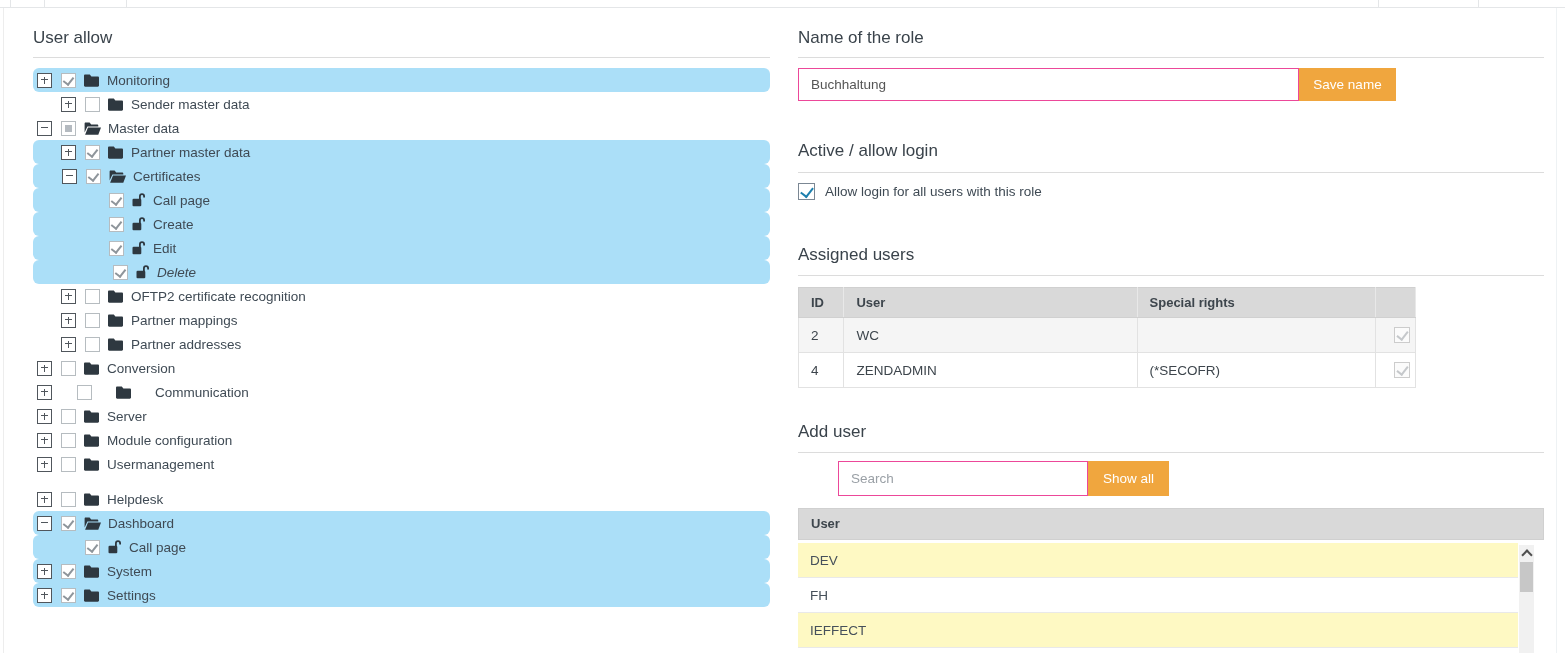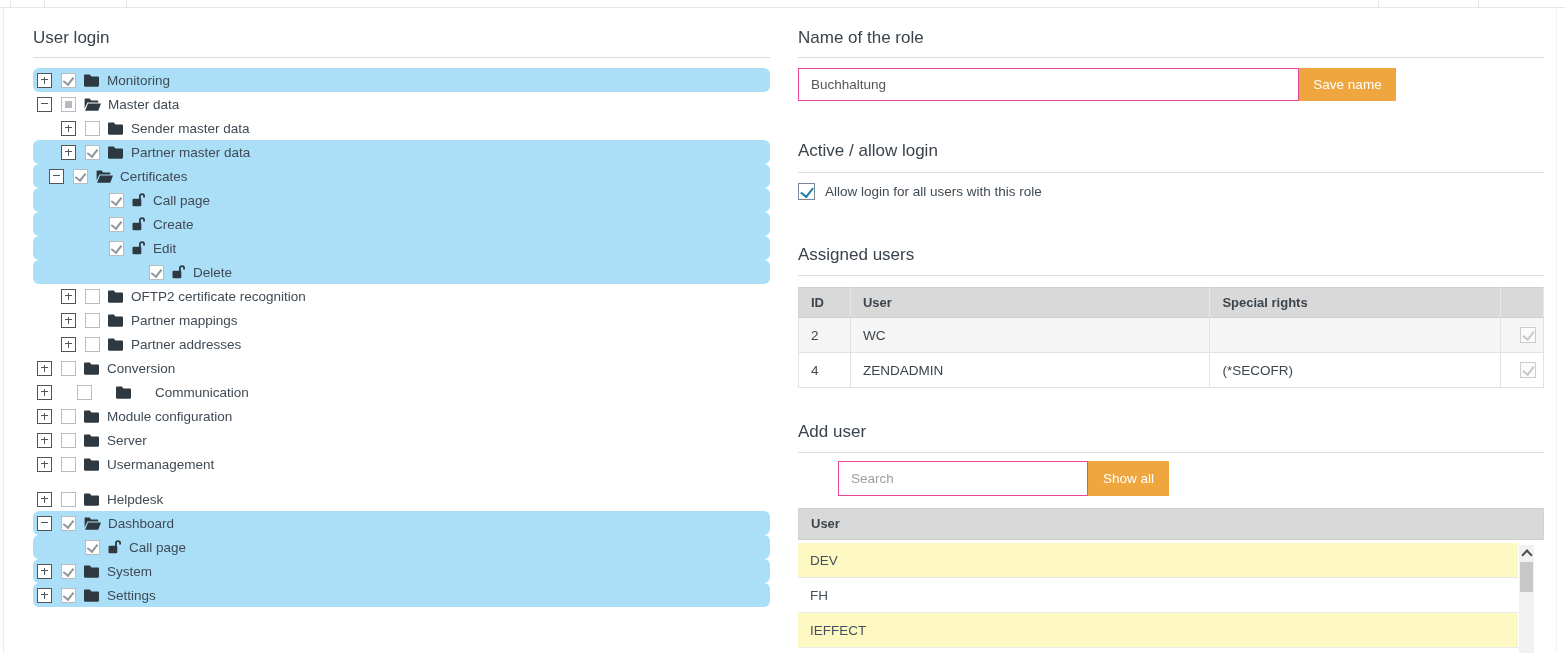--- a/index.html
+++ b/index.html
@@ -54,21 +54,21 @@
   #role-name-input{width:501px;}
   #save-name-btn{width:97px;height:33px;}
   #rp-title-active{top:113px;}
   #rp-div-active{top:145px;width:746px;}
   #allow-row{top:156px;display:flex;align-items:center;}
   .big-check{width:17px;height:17px;border:1px solid #7b8793;background:#fff;position:relative;flex:none;cursor:pointer;}
   .big-check.checked::after{content:"";position:absolute;left:4px;top:1px;width:6px;height:10px;border-right:2.5px solid var(--checkblue);border-bottom:2.5px solid var(--checkblue);transform:rotate(38deg);}
   #allow-row .cb-label{margin-left:10px;font-size:13.5px;color:#3f4a54;}
   #rp-title-assigned{top:217px;}
   #rp-div-assigned{top:248px;width:746px;}
-  #assigned-table{top:260px;width:746px;border-collapse:collapse;position:absolute;}
+  #assigned-table{top:260px;width:618px;border-collapse:collapse;position:absolute;}
   #assigned-table th{background:var(--thead);height:30px;text-align:left;font-size:13px;font-weight:bold;color:#3d454c;padding:0 0 0 12px;border:1px solid #d0d0d0;border-right:1px solid #e8e8e8;}
   #assigned-table td{height:35px;font-size:13.5px;color:#3d454c;padding:0 0 0 12px;border:1px solid #e2e2e2;}
   #assigned-table tr.odd td{background:#f5f5f5;}
   #assigned-table col.c-id{width:52px;}
   #assigned-table col.c-user{width:360px;}
   #assigned-table col.c-special{width:291px;}
   #assigned-table col.c-check{width:43px;}
   .dis-check{width:16px;height:16px;border:1px solid #ccc;background:#fbfbfb;position:relative;margin:0 auto;}
   .dis-check.checked::after{content:"";position:absolute;left:4px;top:1px;width:5px;height:9px;border-right:2px solid #c5c8cb;border-bottom:2px solid #c5c8cb;transform:rotate(38deg);}
   #rp-title-adduser{top:394px;}
@@ -94,65 +94,65 @@
   <span class="tick" style="left:10px"></span>
   <span class="tick" style="left:44px"></span>
   <span class="tick" style="left:126px"></span>
   <span class="tick" style="left:1378px"></span>
   <span class="tick" style="left:1478px"></span>
 </div>
 <div class="v-line left"></div>
 <div class="v-line right"></div>
 
 <div class="left-panel">
-  <div class="section-title">User login</div>
+  <div class="section-title">User allow</div>
   <div class="divider"></div>
   <div class="tree" id="tree">
       <div class="tree-row hl" style="padding-left: 4px;">
         <span class="expander plus"></span>
         <span class="tcheck checked"></span>
         <span class="node-icon">
           <svg width="16" height="13" viewBox="0 0 16 13">
             <path fill="#2e3840" d="M1.2 0.5 h4.6 l1.6 1.9 h6.4 c0.7 0 1.2 0.5 1.2 1.2 v8 c0 0.7 -0.5 1.2 -1.2 1.2 H1.2 C0.5 12.8 0 12.3 0 11.6 V1.7 C0 1 0.5 0.5 1.2 0.5 Z"></path>
           </svg>
         </span>
         <span class="tree-label">Monitoring</span>
       </div>
+      <div class="tree-row" style="padding-left: 28px;">
+        <span class="expander plus"></span>
+        <span class="tcheck unchecked"></span>
+        <span class="node-icon">
+          <svg width="16" height="13" viewBox="0 0 16 13">
+            <path fill="#2e3840" d="M1.2 0.5 h4.6 l1.6 1.9 h6.4 c0.7 0 1.2 0.5 1.2 1.2 v8 c0 0.7 -0.5 1.2 -1.2 1.2 H1.2 C0.5 12.8 0 12.3 0 11.6 V1.7 C0 1 0.5 0.5 1.2 0.5 Z"></path>
+          </svg>
+        </span>
+        <span class="tree-label">Sender master data</span>
+      </div>
       <div class="tree-row" style="padding-left: 4px;">
         <span class="expander minus"></span>
         <span class="tcheck indeterminate"></span>
         <span class="node-icon">
           <svg width="17" height="13" viewBox="0 0 17 13">
             <path fill="#2e3840" d="M1.1 0.5 h4.5 l1.6 1.9 h6 c0.6 0 1.1 0.5 1.1 1.1 v1.1 H3.4 L0.6 10.5 V1.6 C0.6 1 1.1 0.5 1.1 0.5 Z"></path>
             <path fill="#2e3840" d="M4 5.6 H17 L14.3 12.8 H1.1 Z"></path>
           </svg>
         </span>
         <span class="tree-label">Master data</span>
       </div>
-      <div class="tree-row" style="padding-left: 28px;">
-        <span class="expander plus"></span>
-        <span class="tcheck unchecked"></span>
-        <span class="node-icon">
-          <svg width="16" height="13" viewBox="0 0 16 13">
-            <path fill="#2e3840" d="M1.2 0.5 h4.6 l1.6 1.9 h6.4 c0.7 0 1.2 0.5 1.2 1.2 v8 c0 0.7 -0.5 1.2 -1.2 1.2 H1.2 C0.5 12.8 0 12.3 0 11.6 V1.7 C0 1 0.5 0.5 1.2 0.5 Z"></path>
-          </svg>
-        </span>
-        <span class="tree-label">Sender master data</span>
-      </div>
       <div class="tree-row hl" style="padding-left: 28px;">
         <span class="expander plus"></span>
         <span class="tcheck checked"></span>
         <span class="node-icon">
           <svg width="16" height="13" viewBox="0 0 16 13">
             <path fill="#2e3840" d="M1.2 0.5 h4.6 l1.6 1.9 h6.4 c0.7 0 1.2 0.5 1.2 1.2 v8 c0 0.7 -0.5 1.2 -1.2 1.2 H1.2 C0.5 12.8 0 12.3 0 11.6 V1.7 C0 1 0.5 0.5 1.2 0.5 Z"></path>
           </svg>
         </span>
         <span class="tree-label">Partner master data</span>
       </div>
-      <div class="tree-row hl" style="padding-left: 16px;">
+      <div class="tree-row hl" style="padding-left: 29px;">
         <span class="expander minus"></span>
         <span class="tcheck checked"></span>
         <span class="node-icon">
           <svg width="17" height="13" viewBox="0 0 17 13">
             <path fill="#2e3840" d="M1.1 0.5 h4.5 l1.6 1.9 h6 c0.6 0 1.1 0.5 1.1 1.1 v1.1 H3.4 L0.6 10.5 V1.6 C0.6 1 1.1 0.5 1.1 0.5 Z"></path>
             <path fill="#2e3840" d="M4 5.6 H17 L14.3 12.8 H1.1 Z"></path>
           </svg>
         </span>
         <span class="tree-label">Certificates</span>
       </div>
@@ -179,21 +179,21 @@
       <div class="tree-row hl" style="padding-left: 76px;">
         <span class="tcheck checked"></span>
         <span class="node-icon">
           <svg width="14" height="14" viewBox="0 0 14 14">
             <path fill="#2e3840" d="M7 6 V3.2 a3 3 0 0 1 6 0 V4.6 h-1.8 V3.2 a1.2 1.2 0 0 0 -2.4 0 V6 Z"></path>
             <rect x="0.5" y="5.8" width="8.8" height="7.5" rx="1.1" fill="#2e3840"></rect>
           </svg>
         </span>
         <span class="tree-label">Edit</span>
       </div>
-      <div class="tree-row hl" style="padding-left: 116px;">
+      <div class="tree-row hl" style="padding-left: 80px; font-style: italic;">
         <span class="tcheck checked"></span>
         <span class="node-icon">
           <svg width="14" height="14" viewBox="0 0 14 14">
             <path fill="#2e3840" d="M7 6 V3.2 a3 3 0 0 1 6 0 V4.6 h-1.8 V3.2 a1.2 1.2 0 0 0 -2.4 0 V6 Z"></path>
             <rect x="0.5" y="5.8" width="8.8" height="7.5" rx="1.1" fill="#2e3840"></rect>
           </svg>
         </span>
         <span class="tree-label">Delete</span>
       </div>
       <div class="tree-row" style="padding-left: 28px;">
@@ -247,31 +247,31 @@
         <span class="tree-label">Communication</span>
       </div>
       <div class="tree-row" style="padding-left: 4px;">
         <span class="expander plus"></span>
         <span class="tcheck unchecked"></span>
         <span class="node-icon">
           <svg width="16" height="13" viewBox="0 0 16 13">
             <path fill="#2e3840" d="M1.2 0.5 h4.6 l1.6 1.9 h6.4 c0.7 0 1.2 0.5 1.2 1.2 v8 c0 0.7 -0.5 1.2 -1.2 1.2 H1.2 C0.5 12.8 0 12.3 0 11.6 V1.7 C0 1 0.5 0.5 1.2 0.5 Z"></path>
           </svg>
         </span>
+        <span class="tree-label">Server</span>
+      </div>
+      <div class="tree-row" style="padding-left: 4px;">
+        <span class="expander plus"></span>
+        <span class="tcheck unchecked"></span>
+        <span class="node-icon">
+          <svg width="16" height="13" viewBox="0 0 16 13">
+            <path fill="#2e3840" d="M1.2 0.5 h4.6 l1.6 1.9 h6.4 c0.7 0 1.2 0.5 1.2 1.2 v8 c0 0.7 -0.5 1.2 -1.2 1.2 H1.2 C0.5 12.8 0 12.3 0 11.6 V1.7 C0 1 0.5 0.5 1.2 0.5 Z"></path>
+          </svg>
+        </span>
         <span class="tree-label">Module configuration</span>
-      </div>
-      <div class="tree-row" style="padding-left: 4px;">
-        <span class="expander plus"></span>
-        <span class="tcheck unchecked"></span>
-        <span class="node-icon">
-          <svg width="16" height="13" viewBox="0 0 16 13">
-            <path fill="#2e3840" d="M1.2 0.5 h4.6 l1.6 1.9 h6.4 c0.7 0 1.2 0.5 1.2 1.2 v8 c0 0.7 -0.5 1.2 -1.2 1.2 H1.2 C0.5 12.8 0 12.3 0 11.6 V1.7 C0 1 0.5 0.5 1.2 0.5 Z"></path>
-          </svg>
-        </span>
-        <span class="tree-label">Server</span>
       </div>
       <div class="tree-row" style="padding-left: 4px;">
         <span class="expander plus"></span>
         <span class="tcheck unchecked"></span>
         <span class="node-icon">
           <svg width="16" height="13" viewBox="0 0 16 13">
             <path fill="#2e3840" d="M1.2 0.5 h4.6 l1.6 1.9 h6.4 c0.7 0 1.2 0.5 1.2 1.2 v8 c0 0.7 -0.5 1.2 -1.2 1.2 H1.2 C0.5 12.8 0 12.3 0 11.6 V1.7 C0 1 0.5 0.5 1.2 0.5 Z"></path>
           </svg>
         </span>
         <span class="tree-label">Usermanagement</span>

